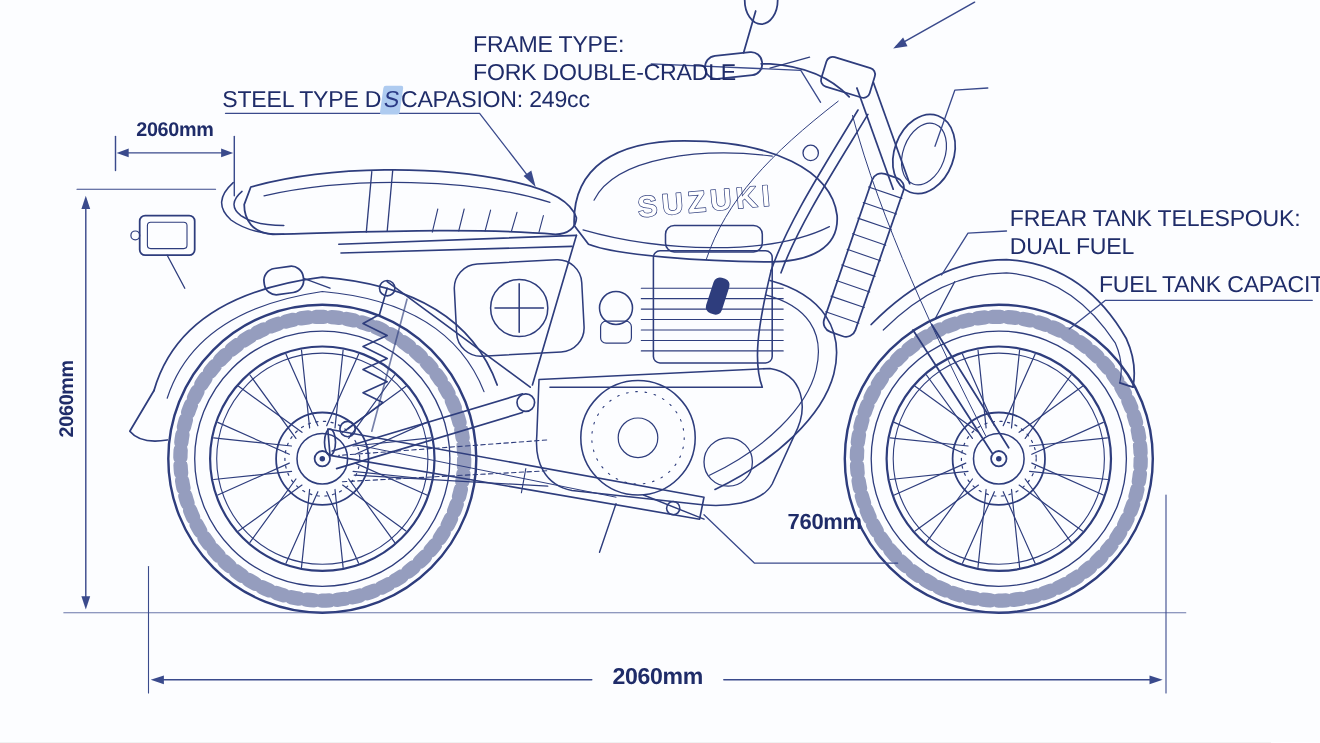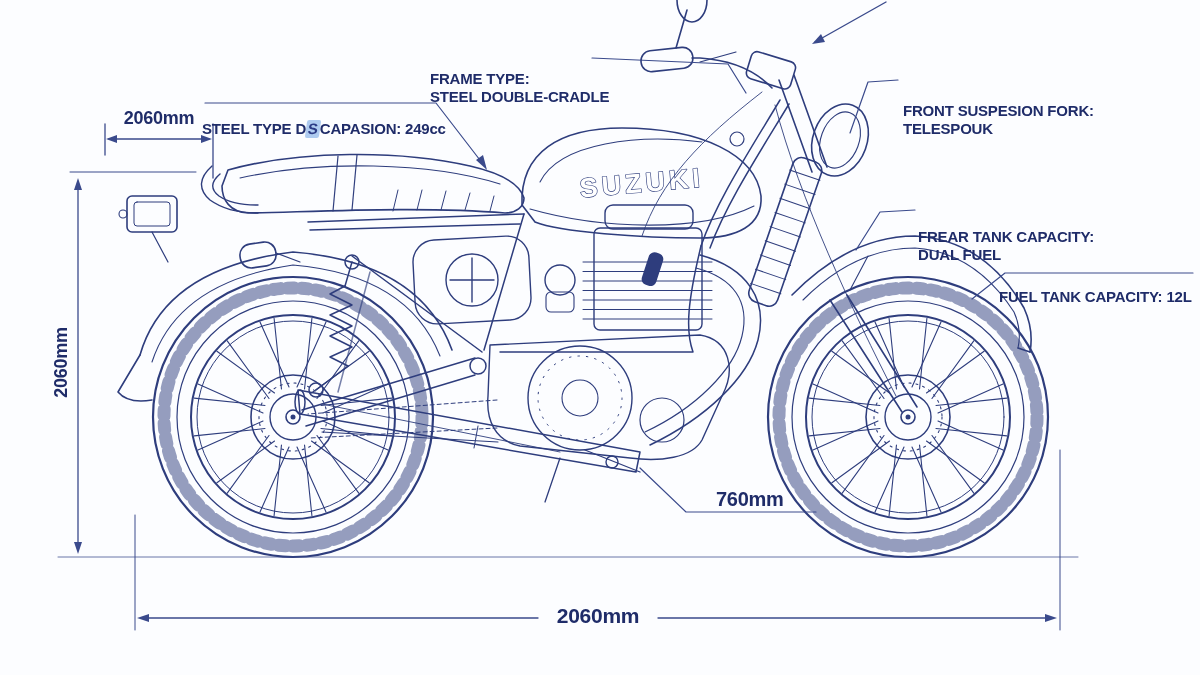--- a/index.html
+++ b/index.html
@@ -3,24 +3,23 @@
 <meta charset="utf-8">
 <style>
   html,body{margin:0;padding:0;background:#e8e8e8;}
   #stage{
     position:relative;width:1200px;height:675px;overflow:hidden;
     background:#fcfdff;
     font-family:"Liberation Sans", sans-serif;
   }
   svg{position:absolute;left:0;top:0;}
   .callout{
-    position:absolute;color:#1f2c69;font-weight:700;
-    font-size:15px;line-height:1.22;letter-spacing:-0.2px;
+    position:absolute;color:#1f2c69;font-weight:400;
+    font-size:21px;line-height:1.22;letter-spacing:-0.2px;
     white-space:nowrap;
-    margin-top:42px;
   }
   .dim{
     position:absolute;color:#1f2c69;font-weight:700;
     font-size:20px;letter-spacing:-0.3px;white-space:nowrap;
   }
   .dim.small{font-size:18px;}
   .vertical{transform:rotate(-90deg);transform-origin:center;}
   .glitch{
     background:#aecbf0;color:#2b3b86;padding:0 2px;border-radius:2px;
     display:inline-block;transform:skewX(-8deg);
@@ -266,42 +265,38 @@
 
     <polyline points="1193,273 1005,273 972,299" stroke-width="1.2"></polyline>
 
     <polyline points="205,103 436,103 483,164" stroke-width="1.2"></polyline>
     <polygon points="487,170 476,160 483,155" fill="#3a4a8c" stroke="none"></polygon>
   </g>
 </svg>
 
 <div class="callout" style="left:430px;top:28px">
   <div>FRAME TYPE:</div>
-  <div>STEEL DOUBLE-CRADLE</div>
+  <div>FORK DOUBLE-CRADLE</div>
 </div>
 
 <div class="callout" style="left:202px;top:78px">
   <span>STEEL TYPE D</span><span class="glitch">S</span><span>CAPASION: 249cc</span>
 </div>
 
-<div class="callout" style="left:903px;top:60px">
-  <div>FRONT SUSPESION FORK:</div>
-  <div>TELESPOUK</div>
-</div>
 
 <div class="callout" style="left:918px;top:186px">
-  <div>FREAR TANK CAPACITY:</div>
+  <div>FREAR TANK TELESPOUK:</div>
   <div>DUAL FUEL</div>
 </div>
 
 <div class="callout" style="left:999px;top:246px">
   <div>FUEL TANK CAPACITY: 12L</div>
 </div>
 
 <div class="dim small center" style="left:105px;top:108px;width:108px">2060mm</div>
 
 <div class="dim small vertical center" style="left:6px;top:352px;width:110px">2060mm</div>
 
-<div class="dim" style="left:716px;top:488px">760mm</div>
+<div class="dim" style="left:716px;top:464px">760mm</div>
 
 <div class="dim center" style="left:518px;top:604px;width:160px;font-size:21px">2060mm</div>
 
 </div>
 
 </body></html>

